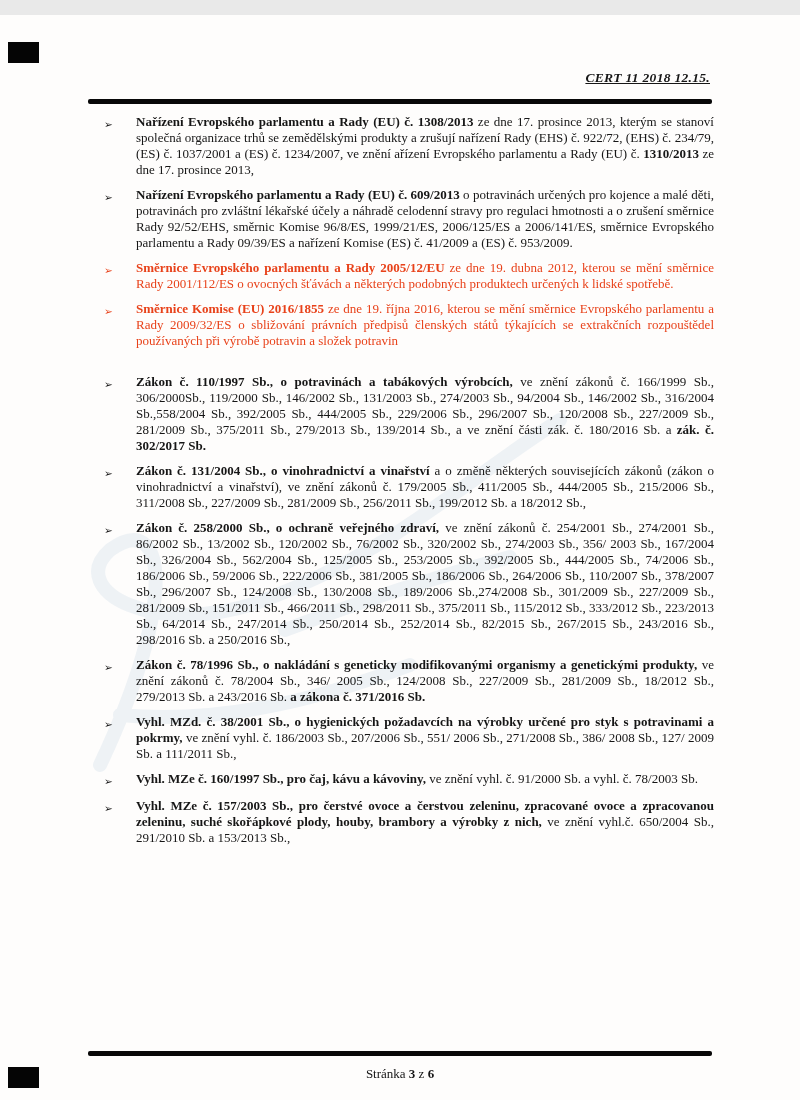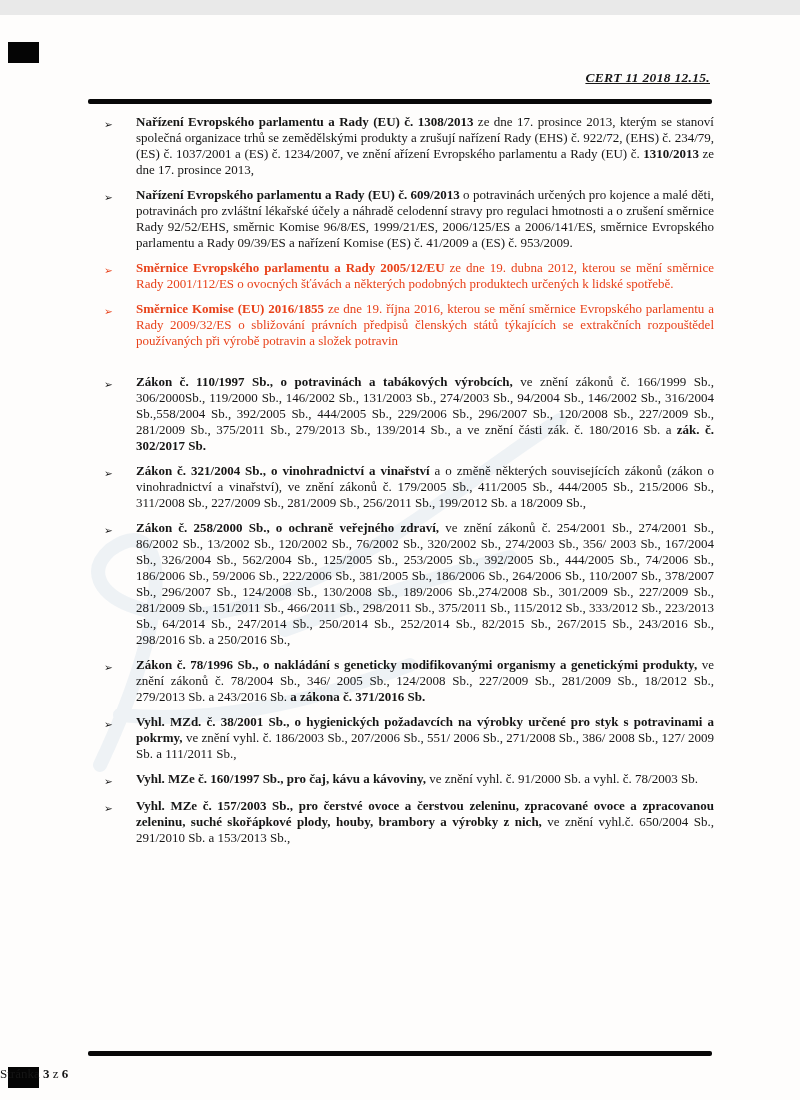--- a/index.html
+++ b/index.html
@@ -63,21 +63,21 @@
     padding-left: 4px;
   }
   .body-text { flex: 1; text-align: justify; }
   .b { font-weight: bold; }
   .bullet.red { color: #e8421a; }
   .footer {
     position: absolute;
     top: 1051px;
     left: 0;
     width: 100%;
-    text-align: left;
+    text-align: center;
     font-size: 13px;
     color: #161616;
   }
 </style>
 </head>
 <body>
 
 <div class="page">
 
   <div class="corner-mark corner-top"></div>
@@ -107,21 +107,21 @@
       <div class="bullet red">
         <span class="marker">➢</span>
         <span class="body-text"><span class="b">Směrnice Komise (EU) 2016/1855</span><span> ze dne 19. října 2016, kterou se mění směrnice Evropského parlamentu a Rady 2009/32/ES o sbližování právních předpisů členských států týkajících se extrakčních rozpouštědel používaných při výrobě potravin a složek potravin</span></span>
       </div>
       <div class="bullet gap">
         <span class="marker">➢</span>
         <span class="body-text"><span class="b">Zákon č. 110/1997 Sb., o potravinách a tabákových výrobcích,</span><span> ve znění zákonů č. 166/1999 Sb., 306/2000Sb., 119/2000 Sb., 146/2002 Sb., 131/2003 Sb., 274/2003 Sb., 94/2004 Sb., 146/2002 Sb., 316/2004 Sb.,558/2004 Sb., 392/2005 Sb., 444/2005 Sb., 229/2006 Sb., 296/2007 Sb., 120/2008 Sb., 227/2009 Sb., 281/2009 Sb., 375/2011 Sb., 279/2013 Sb., 139/2014 Sb., a ve znění části zák. č. 180/2016 Sb. a </span><span class="b">zák. č. 302/2017 Sb.</span></span>
       </div>
       <div class="bullet">
         <span class="marker">➢</span>
-        <span class="body-text"><span class="b">Zákon č. 321/2004 Sb., o vinohradnictví a vinařství</span><span> a o změně některých souvisejících zákonů (zákon o vinohradnictví a vinařství), ve znění zákonů č. 179/2005 Sb., 411/2005 Sb., 444/2005 Sb., 215/2006 Sb., 311/2008 Sb., 227/2009 Sb., 281/2009 Sb., 256/2011 Sb., 199/2012 Sb. a 18/2009 Sb.,</span></span>
+        <span class="body-text"><span class="b">Zákon č. 131/2004 Sb., o vinohradnictví a vinařství</span><span> a o změně některých souvisejících zákonů (zákon o vinohradnictví a vinařství), ve znění zákonů č. 179/2005 Sb., 411/2005 Sb., 444/2005 Sb., 215/2006 Sb., 311/2008 Sb., 227/2009 Sb., 281/2009 Sb., 256/2011 Sb., 199/2012 Sb. a 18/2012 Sb.,</span></span>
       </div>
       <div class="bullet">
         <span class="marker">➢</span>
         <span class="body-text"><span class="b">Zákon č. 258/2000 Sb., o ochraně veřejného zdraví,</span><span> ve znění zákonů č. 254/2001 Sb., 274/2001 Sb., 86/2002 Sb., 13/2002 Sb., 120/2002 Sb., 76/2002 Sb., 320/2002 Sb., 274/2003 Sb., 356/ 2003 Sb., 167/2004 Sb., 326/2004 Sb., 562/2004 Sb., 125/2005 Sb., 253/2005 Sb., 392/2005 Sb., 444/2005 Sb., 74/2006 Sb., 186/2006 Sb., 59/2006 Sb., 222/2006 Sb., 381/2005 Sb., 186/2006 Sb., 264/2006 Sb., 110/2007 Sb., 378/2007 Sb., 296/2007 Sb., 124/2008 Sb., 130/2008 Sb., 189/2006 Sb.,274/2008 Sb., 301/2009 Sb., 227/2009 Sb., 281/2009 Sb., 151/2011 Sb., 466/2011 Sb., 298/2011 Sb., 375/2011 Sb., 115/2012 Sb., 333/2012 Sb., 223/2013 Sb., 64/2014 Sb., 247/2014 Sb., 250/2014 Sb., 252/2014 Sb., 82/2015 Sb., 267/2015 Sb., 243/2016 Sb., 298/2016 Sb. a 250/2016 Sb.,</span></span>
       </div>
       <div class="bullet">
         <span class="marker">➢</span>
         <span class="body-text"><span class="b">Zákon č. 78/1996 Sb., o nakládání s geneticky modifikovanými organismy a genetickými produkty,</span><span> ve znění zákonů č. 78/2004 Sb., 346/ 2005 Sb., 124/2008 Sb., 227/2009 Sb., 281/2009 Sb., 18/2012 Sb., 279/2013 Sb. a 243/2016 Sb. </span><span class="b">a zákona č. 371/2016 Sb.</span></span>
       </div>
       <div class="bullet">

